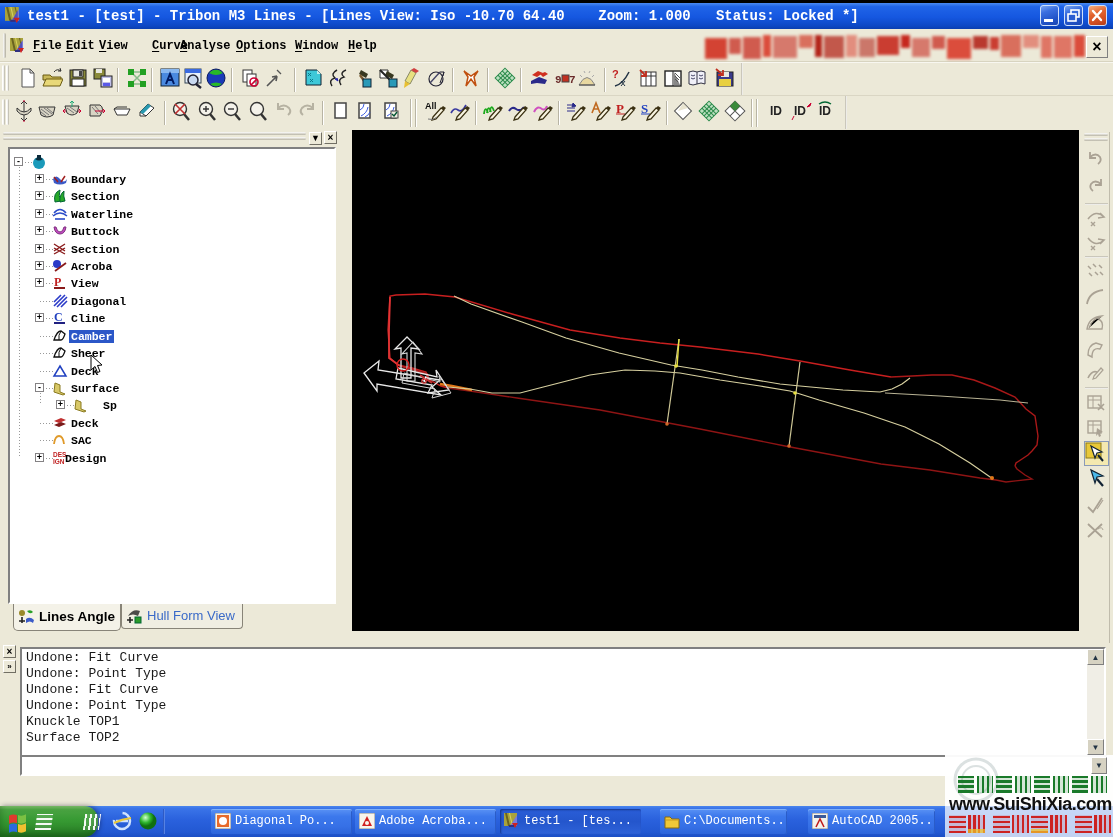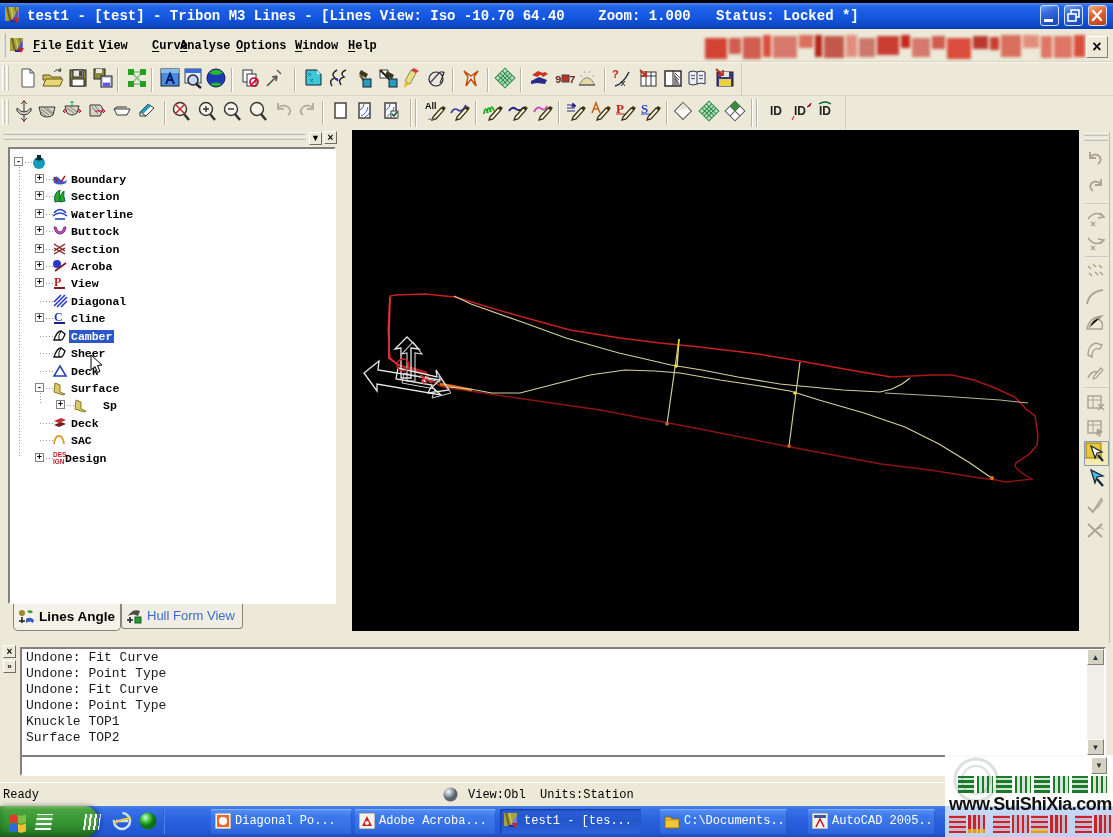--- a/index.html
+++ b/index.html
@@ -858,34 +858,20 @@
 <div class="msgline" style="top:65px">Knuckle TOP1</div>
 <div class="msgline" style="top:81px">Surface TOP2</div>
 <div style="position:absolute;right:0;top:0;width:17px;height:106px;background:#f0eee6">
 <div class="scb" style="position:absolute;left:0;top:0;width:17px;height:16px;font:8px 'Liberation Sans';line-height:15px;color:#234">▲</div>
 <div class="scb" style="position:absolute;left:0;bottom:0;width:17px;height:16px;font:8px 'Liberation Sans';line-height:15px;color:#234">▼</div>
 </div>
 </div>
 <div class="abs" id="editstrip"></div>
 <div class="abs scb" style="left:1091px;top:114px;width:16px;height:17px;z-index:5;font:8px 'Liberation Sans';line-height:16px;color:#234">▼</div>
 </div>
-<div class="abs" id="statusbar">
-<div class="abs" style="left:3px;top:5px">Ready</div>
-<svg class="abs" style="left:443px;top:4px" width="15" height="15">
-        <defs>
-          <radialGradient id="gl" cx="35%" cy="30%">
-            <stop offset="0%" stop-color="#f8f8f8"></stop>
-            <stop offset="60%" stop-color="#9aa2b0"></stop>
-            <stop offset="100%" stop-color="#5a6270"></stop>
-          </radialGradient>
-        </defs>
-        <circle cx="7.5" cy="7.5" r="7" fill="url(#gl)"></circle>
-      </svg>
-<div class="abs" style="left:468px;top:5px">View:Obl  Units:Station</div>
-</div>
 <div class="abs" id="taskbar">
 <div class="abs" id="startbtn"></div>
 <svg class="abs" style="left:7px;top:5px" width="22" height="22" viewBox="0 0 22 22">
         <g transform="skewY(-5)">
           <path d="M2 5 q4 -2 8 0 v8 q-4 -2 -8 0 z" fill="#e03b2e"></path>
           <path d="M11 5 q4 2 8 0 v8 q-4 2 -8 0 z" fill="#7bc043"></path>
           <path d="M2 14 q4 -2 8 0 v8 q-4 -2 -8 0 z" fill="#2a6ae0"></path>
           <path d="M11 14 q4 2 8 0 v8 q-4 2 -8 0 z" fill="#f0c030"></path>
         </g>
       </svg>

